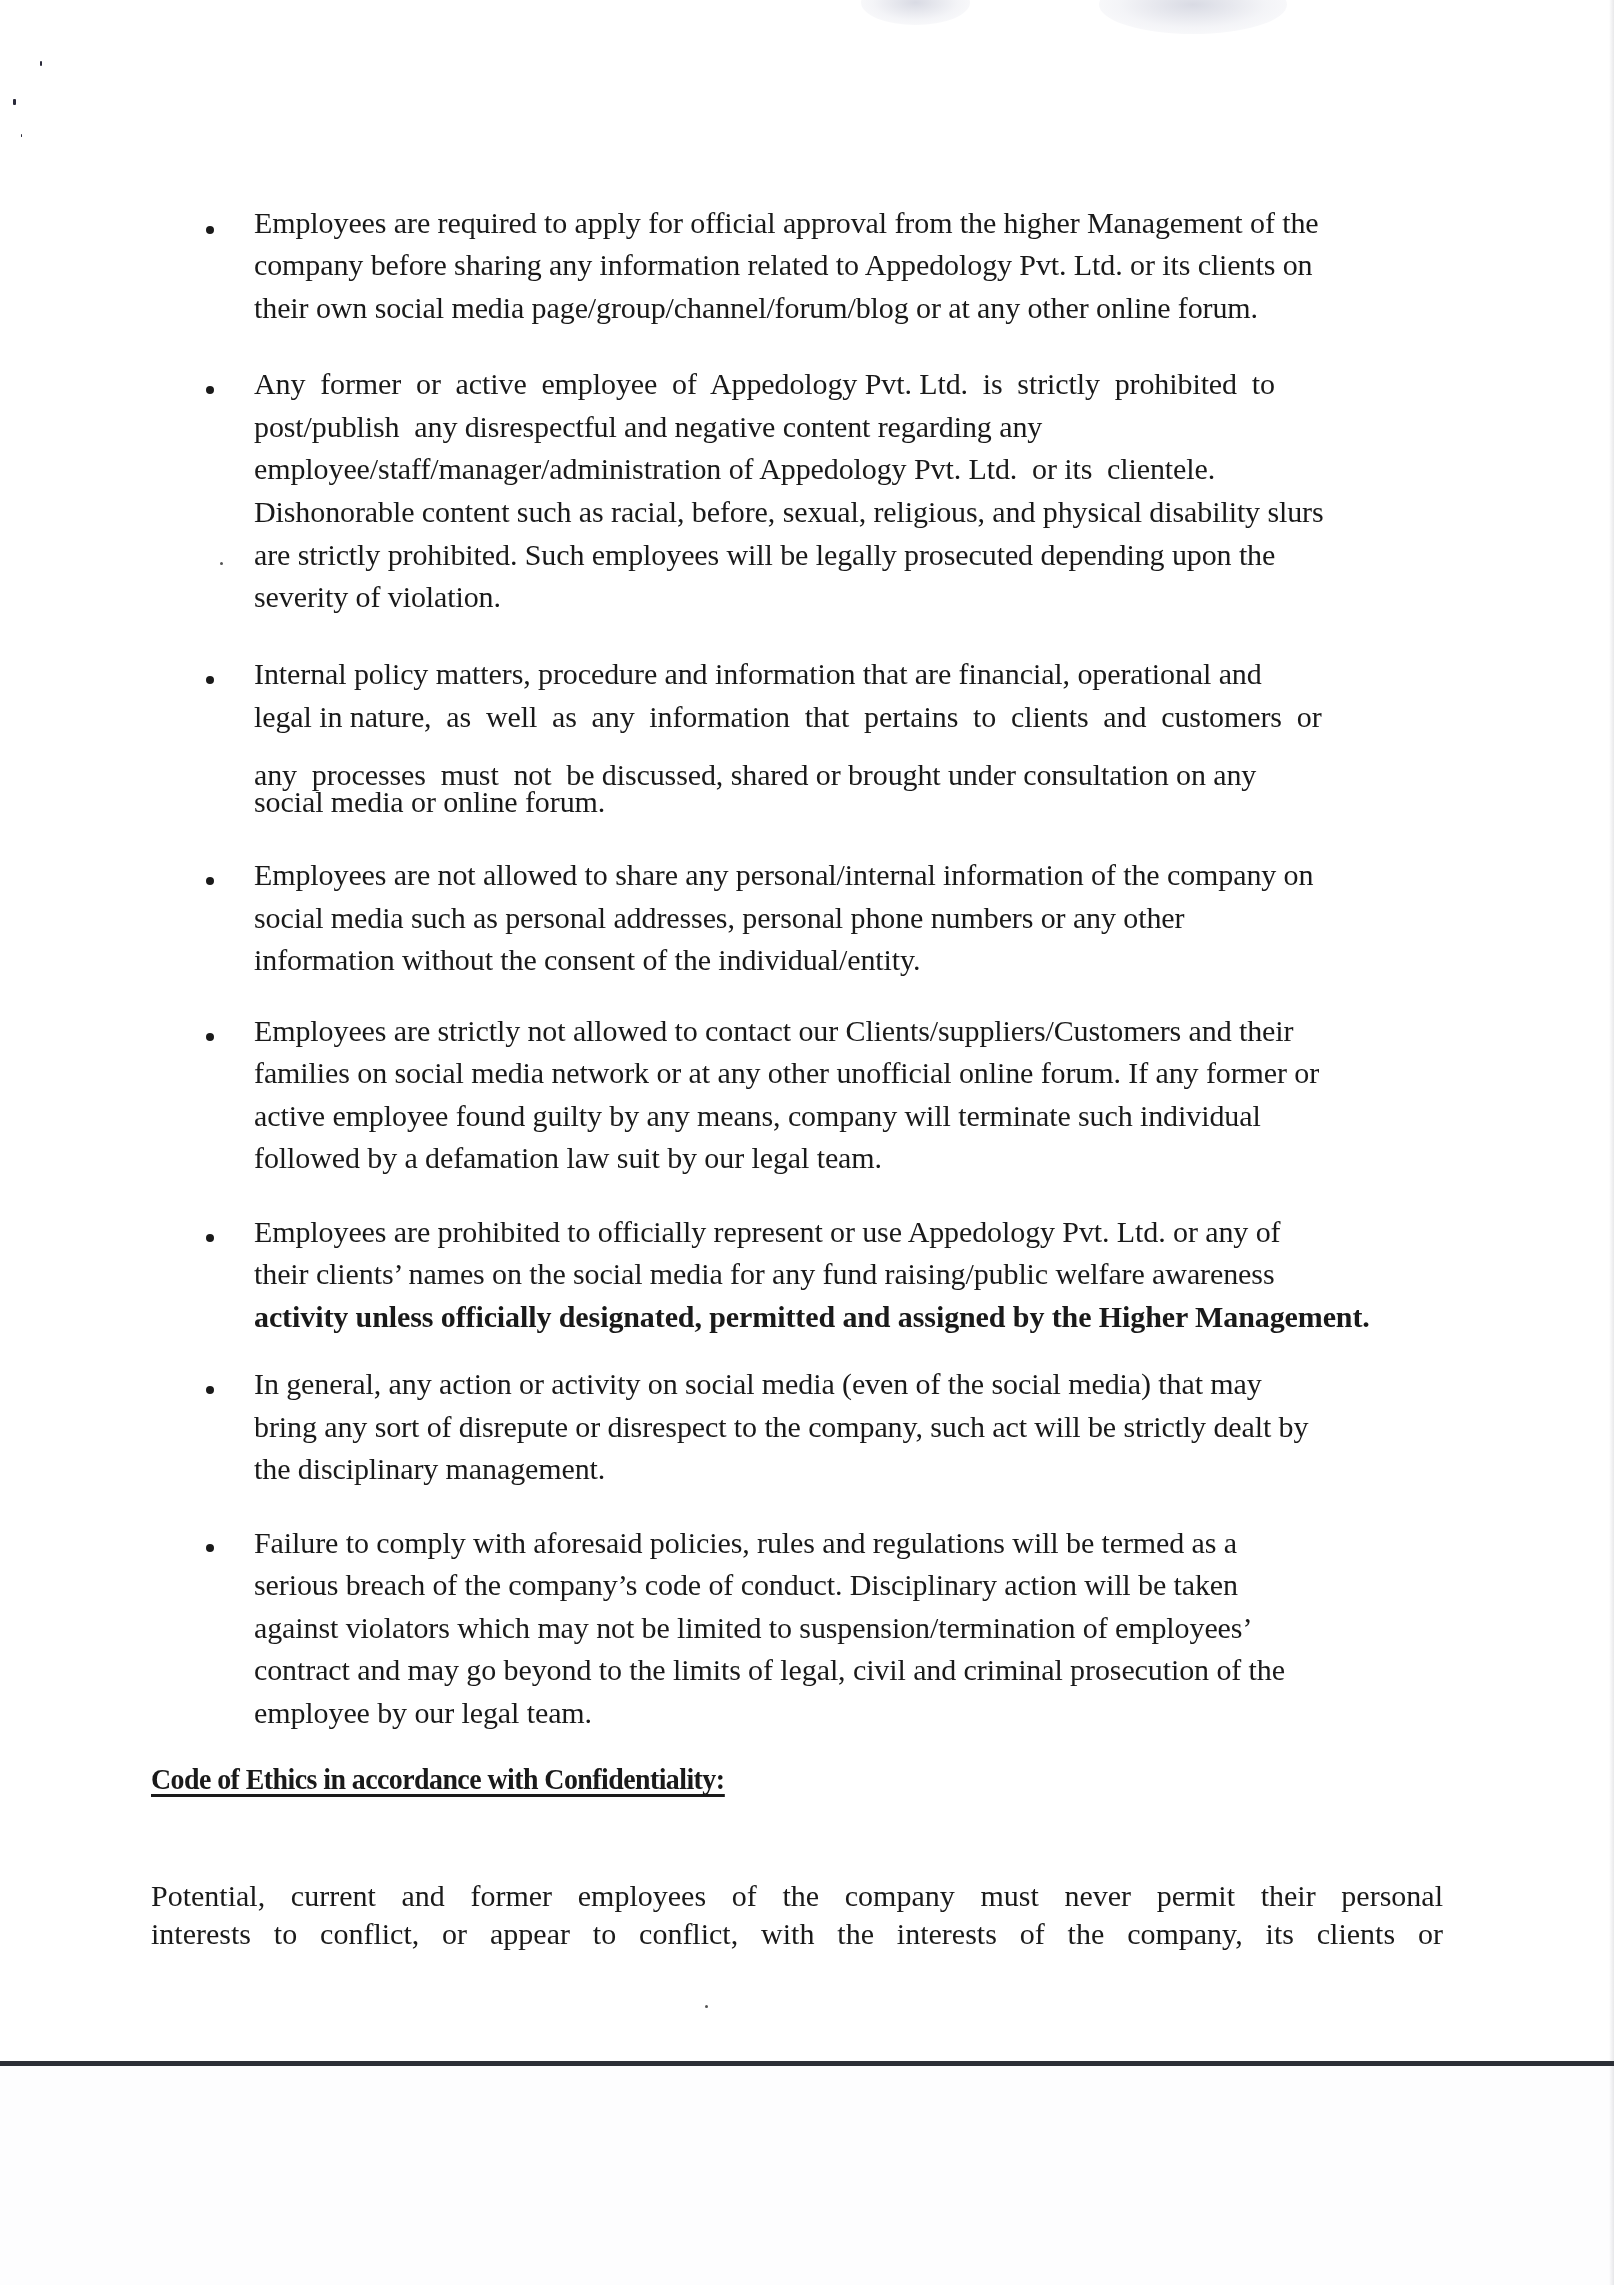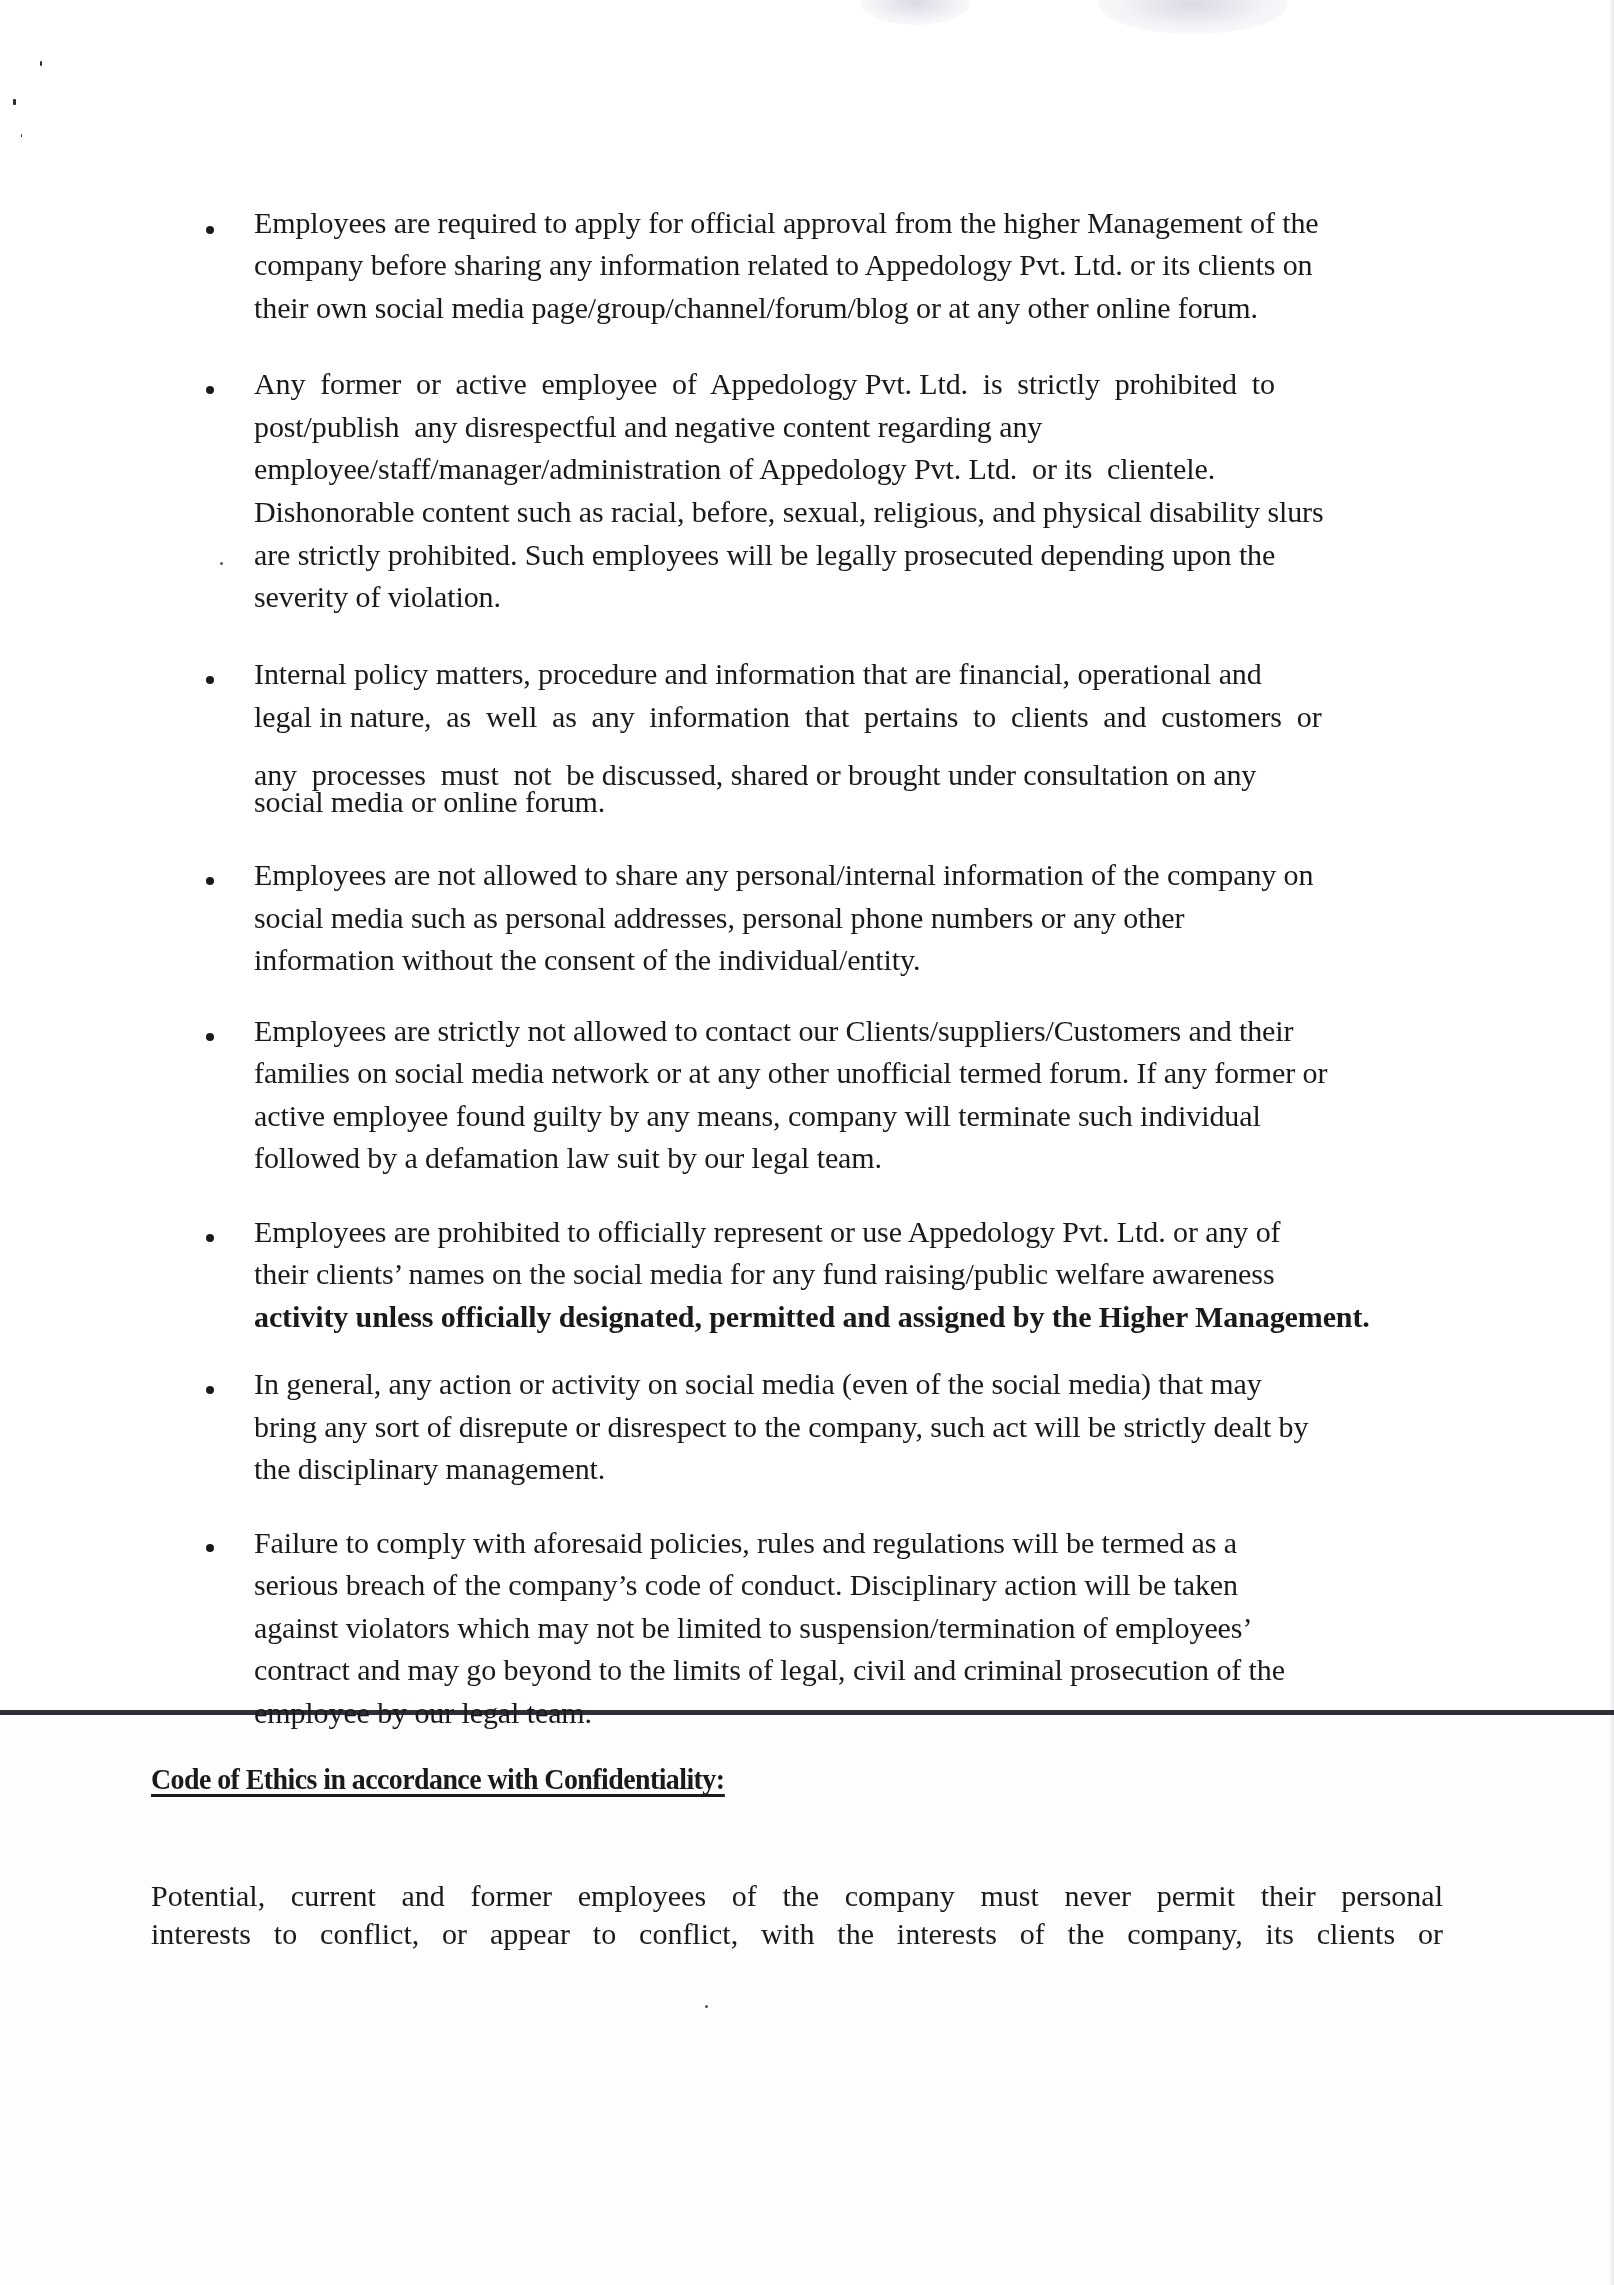--- a/index.html
+++ b/index.html
@@ -12,21 +12,21 @@
       position: relative;
       overflow: hidden;
       background: #fdfdfe;
       font-family: "Liberation Serif", "DejaVu Serif", serif;
       color: #1a1a1a;
     }
     .page {
       position: absolute;
       left: 0; top: 0;
       width: 1615px;
-      height: 1715px;
+      height: 2066px;
       background: #ffffff;
     }
     .smudge {
       position: absolute;
       border-radius: 50%;
       background: radial-gradient(ellipse at center, rgba(185,188,205,0.55) 0%, rgba(210,212,225,0.25) 55%, rgba(255,255,255,0) 100%);
     }
     .speck {
       position: absolute;
       background: #2a2a3a;
@@ -138,21 +138,21 @@
   <div>
     <span class="bullet-dot" style="top:877px;"></span>
     <div class="line" style="top:860px;">Employees are not allowed to share any personal/internal information of the company on</div>
     <div class="line" style="top:903px;">social media such as personal addresses, personal phone numbers or any other</div>
     <div class="line" style="top:945px;">information without the consent of the individual/entity.</div>
   </div>
 
   <div>
     <span class="bullet-dot" style="top:1033px;"></span>
     <div class="line" style="top:1016px;">Employees are strictly not allowed to contact our Clients/suppliers/Customers and their</div>
-    <div class="line" style="top:1058px;">families on social media network or at any other unofficial termed forum. If any former or</div>
+    <div class="line" style="top:1058px;">families on social media network or at any other unofficial online forum. If any former or</div>
     <div class="line" style="top:1101px;">active employee found guilty by any means, company will terminate such individual</div>
     <div class="line" style="top:1143px;">followed by a defamation law suit by our legal team.</div>
   </div>
 
   <div>
     <span class="bullet-dot" style="top:1234px;"></span>
     <div class="line" style="top:1217px;">Employees are prohibited to officially represent or use Appedology Pvt. Ltd. or any of</div>
     <div class="line" style="top:1259px;">their clients’ names on the social media for any fund raising/public welfare awareness</div>
     <div class="line" style="top:1302px;font-weight:bold;">activity unless officially designated, permitted and assigned by the Higher Management.</div>
   </div>

